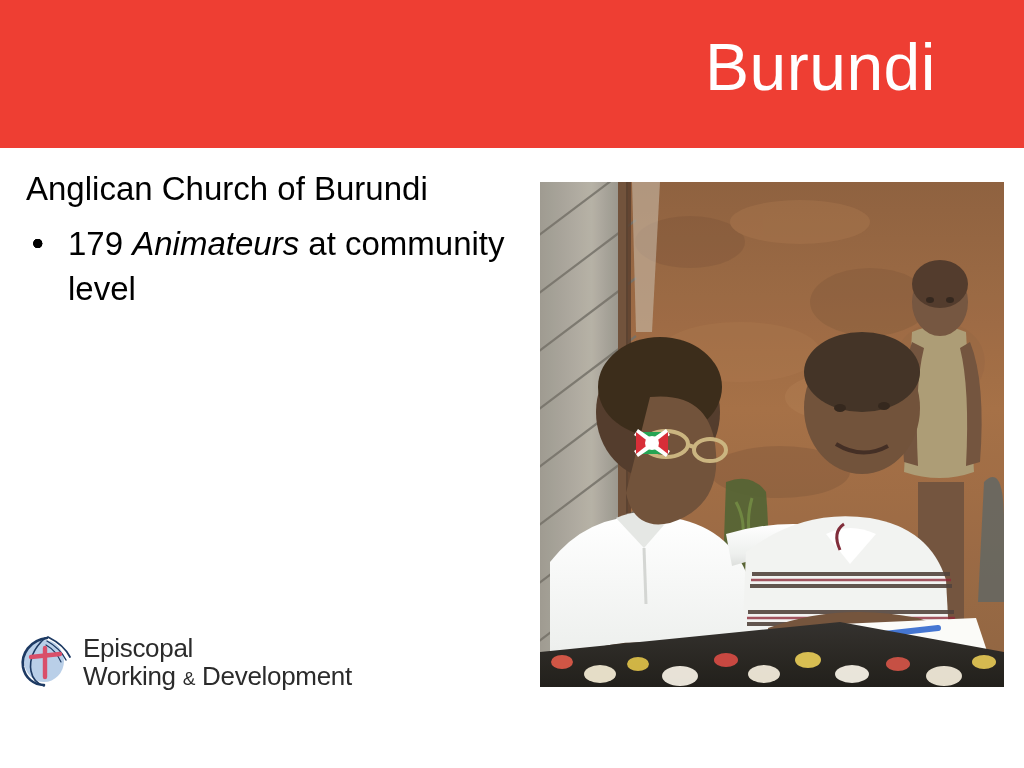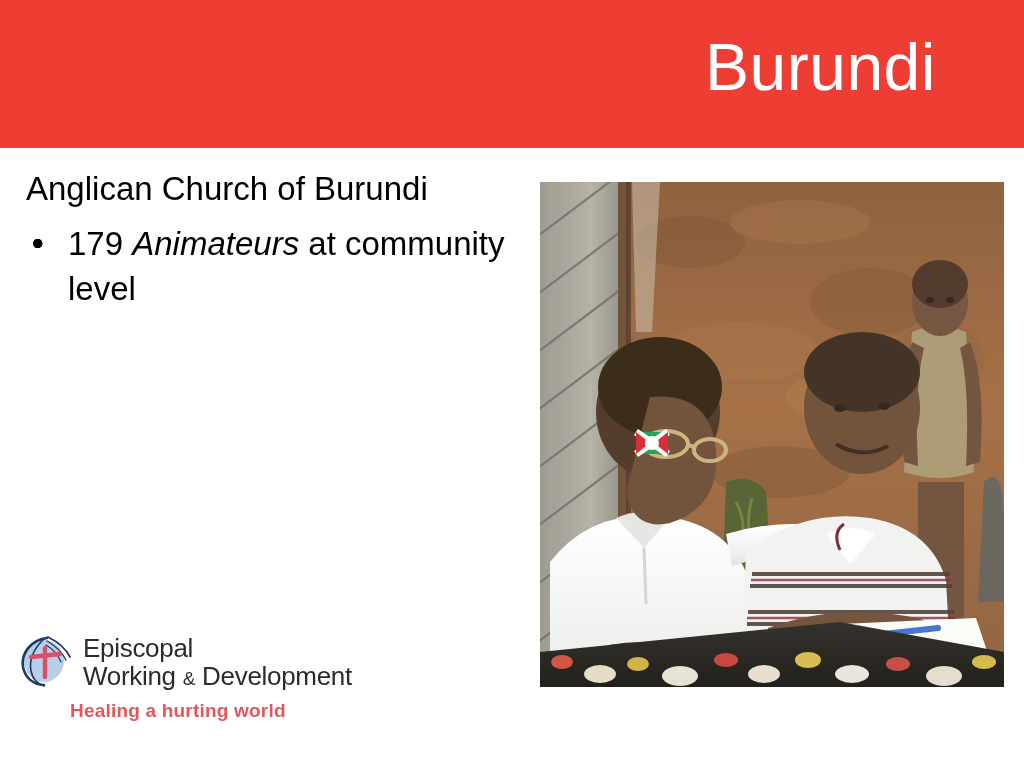--- a/index.html
+++ b/index.html
@@ -189,21 +189,20 @@
         <path d="M31 18 L31 47" stroke="#d94f6a" stroke-width="4.4" stroke-linecap="round"></path>
         <path d="M17 27 L46 24" stroke="#d94f6a" stroke-width="4.4" stroke-linecap="round"></path>
       </svg>
     </div>
 
     <div class="logo-words">
       <div class="logo-l1">Episcopal</div>
       <div class="logo-l2"><span>Working</span> <span class="amp">&amp;</span> <span>Development</span></div>
     </div>
 
-    <div class="logo-tag">Healing a hurting world</div>
   </div>
 
   <div class="photo">
     <svg viewBox="0 0 464 505" width="464" height="505" preserveAspectRatio="none" aria-hidden="true">
       <defs>
         <linearGradient id="mudwall" x1="0" y1="0" x2="0" y2="1">
           <stop offset="0%" stop-color="#8a5a36"></stop>
           <stop offset="45%" stop-color="#a26a3e"></stop>
           <stop offset="100%" stop-color="#8b5d38"></stop>
         </linearGradient>

